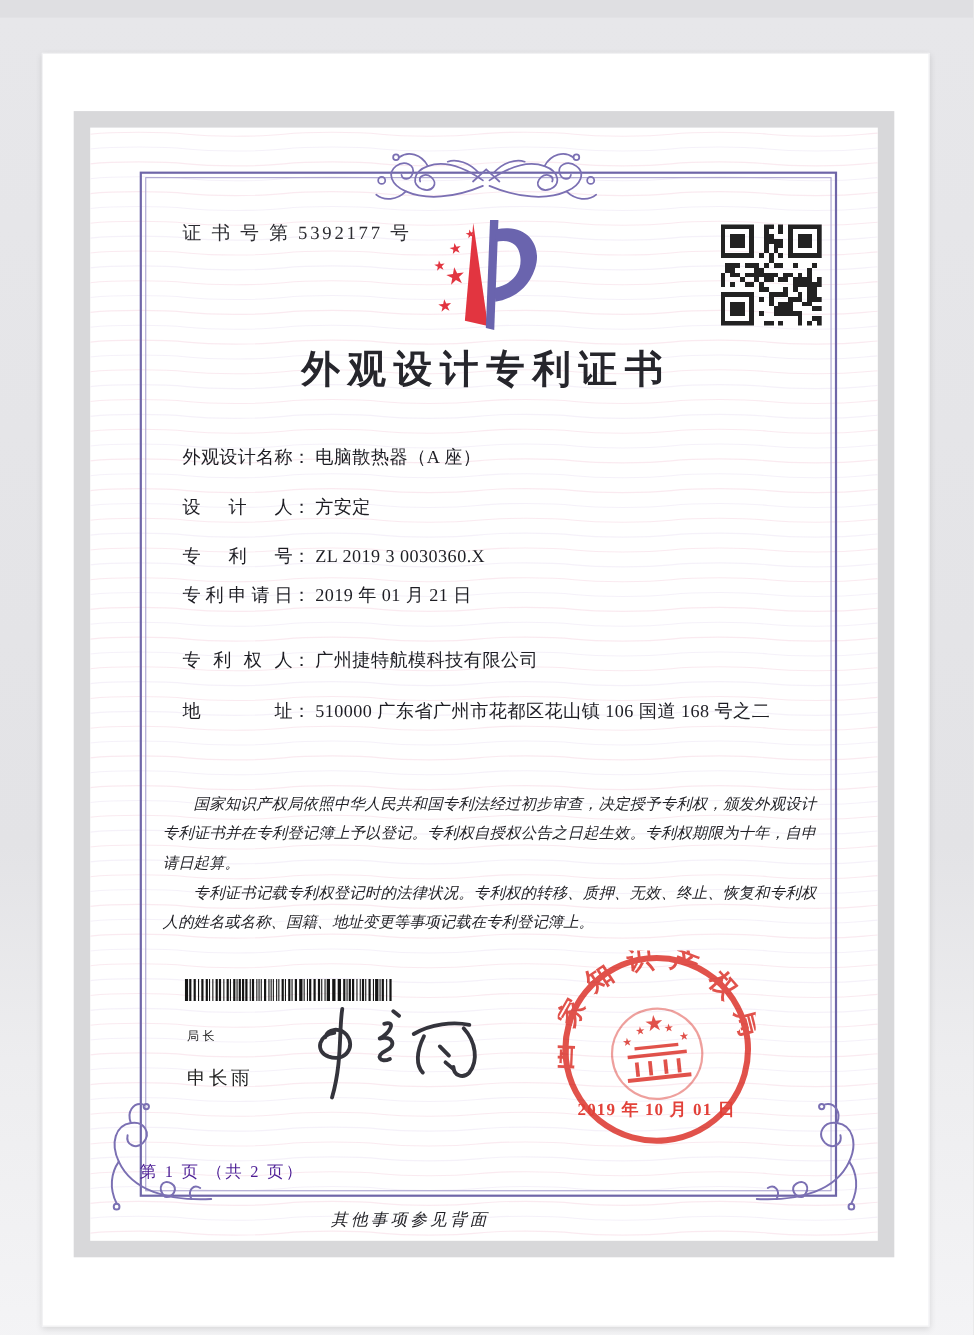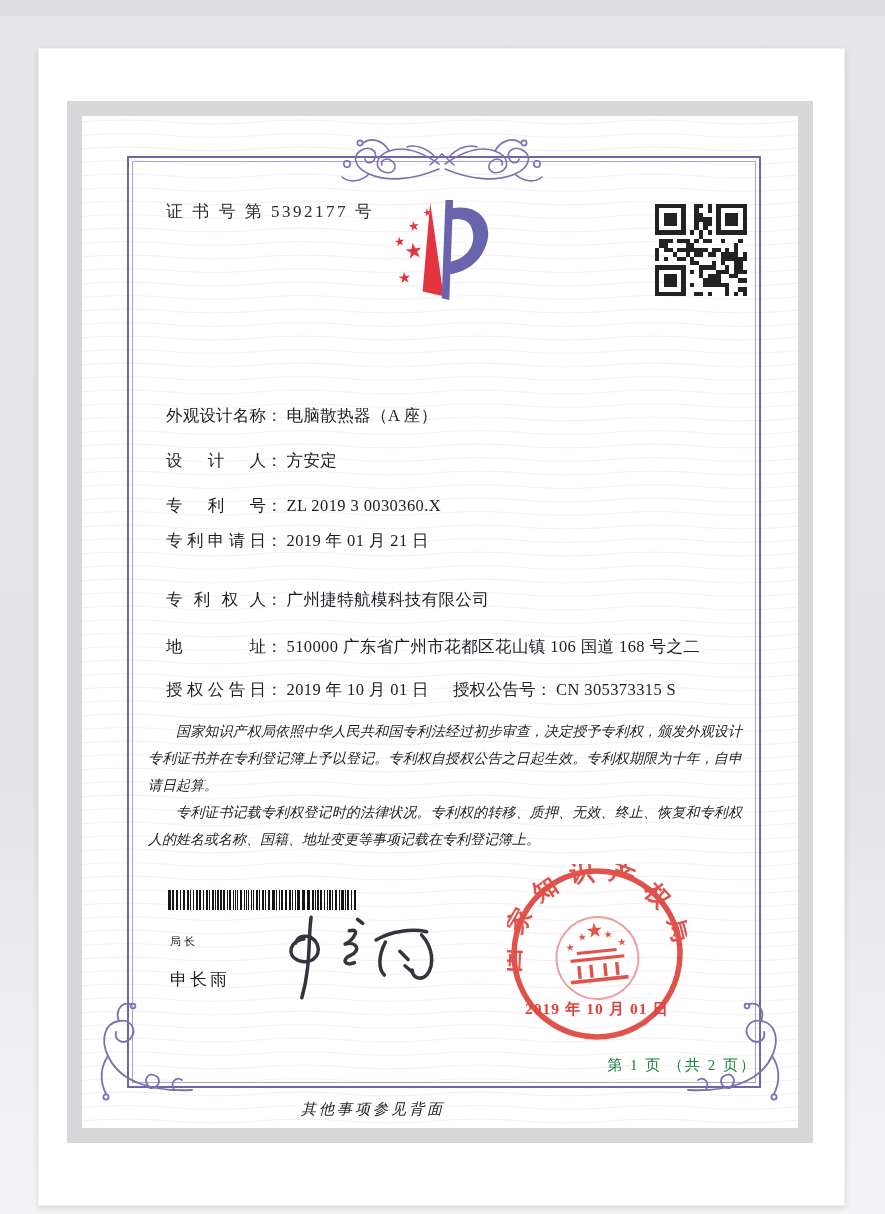--- a/index.html
+++ b/index.html
@@ -39,22 +39,22 @@
   #barcode{position:absolute;left:86px;top:774px;width:190px;height:20px;}
   
   #signer-title{position:absolute;left:88px;top:818px;font-size:11px;letter-spacing:3px;color:#222;}
   #signer-name{position:absolute;left:88px;top:852px;font-size:17px;letter-spacing:3px;color:#222;}
   #signature{position:absolute;left:185px;top:792px;width:210px;height:98px;}
   
   #seal{position:absolute;left:425px;top:748px;width:180px;height:180px;mix-blend-mode:multiply;opacity:.93;}
   #seal-date{position:absolute;left:0;right:0;bottom:24px;text-align:center;color:#e0322a;
              font-size:15.5px;font-weight:700;letter-spacing:1px;}
   
-  #page-footer{position:absolute;left:45px;top:940px;width:630px;text-align:right;
-               font-size:15px;letter-spacing:2px;color:#15803d;}
+  #page-footer{position:absolute;left:45px;top:940px;width:630px;text-align:left;
+               font-size:15px;letter-spacing:2px;color:#4c1d95;}
   #back-note{position:absolute;left:0;top:984px;width:582px;text-align:center;font-size:15px;
              letter-spacing:3px;color:#232328;font-style:italic;}
   
   #orn-top{position:absolute;left:245px;top:8px;width:230px;height:72px;}
   .corner{position:absolute;width:105px;height:105px;}
   #corner-bl{left:8px;top:882px;}
   #corner-br{left:603px;top:882px;transform:scaleX(-1);}
 </style>
 </head>
 <body>
@@ -416,44 +416,39 @@
             <rect x="19" y="19" width="1" height="1" fill="#222"></rect>
             <rect x="20" y="19" width="1" height="1" fill="#222"></rect>
             <rect x="9" y="20" width="1" height="1" fill="#222"></rect>
             <rect x="10" y="20" width="1" height="1" fill="#222"></rect>
             <rect x="12" y="20" width="1" height="1" fill="#222"></rect>
             <rect x="16" y="20" width="1" height="1" fill="#222"></rect>
             <rect x="18" y="20" width="1" height="1" fill="#222"></rect>
             <rect x="20" y="20" width="1" height="1" fill="#222"></rect>
           </svg>
 
+        <div id="cert-title" class="serif">外观设计专利证书</div>
 
         <div class="frow serif" style="top:289px">
           <span class="flabel">外观设计名称</span><span class="fcolon">：</span><span class="fvalue">电脑散热器（A 座）</span>
         </div>
         <div class="frow serif" style="top:334px">
           <span class="flabel">设计人</span><span class="fcolon">：</span><span class="fvalue">方安定</span>
         </div>
         <div class="frow serif" style="top:379px">
           <span class="flabel">专利号</span><span class="fcolon">：</span><span class="fvalue">ZL 2019 3 0030360.X</span>
         </div>
         <div class="frow serif" style="top:414px">
           <span class="flabel">专利申请日</span><span class="fcolon">：</span><span class="fvalue">2019 年 01 月 21 日</span>
         </div>
         <div class="frow serif" style="top:473px">
           <span class="flabel">专利权人</span><span class="fcolon">：</span><span class="fvalue">广州捷特航模科技有限公司</span>
         </div>
         <div class="frow serif" style="top:520px">
           <span class="flabel">地址</span><span class="fcolon">：</span><span class="fvalue">510000 广东省广州市花都区花山镇 106 国道 168 号之二</span>
-        </div>
-        <div class="frow serif" style="top:563px">
-          <span class="flabel">授权公告日</span><span class="fcolon">：</span><span class="fvalue">2019 年 10 月 01 日</span>
-          <span class="fpair2">
-            <span>授权公告号</span><span class="fcolon">：</span><span class="fvalue">CN 305373315 S</span>
-          </span>
         </div>
 
         <div id="legal" class="serif">
           <p>国家知识产权局依照中华人民共和国专利法经过初步审查，决定授予专利权，颁发外观设计专利证书并在专利登记簿上予以登记。专利权自授权公告之日起生效。专利权期限为十年，自申请日起算。</p>
           <p>专利证书记载专利权登记时的法律状况。专利权的转移、质押、无效、终止、恢复和专利权人的姓名或名称、国籍、地址变更等事项记载在专利登记簿上。</p>
         </div>
 
         <svg id="barcode" viewBox="0 0 190 20" preserveAspectRatio="none">
             <rect x="0" y="0" width="3" height="20" fill="#151515"></rect>
             <rect x="4" y="0" width="2" height="20" fill="#151515"></rect>

